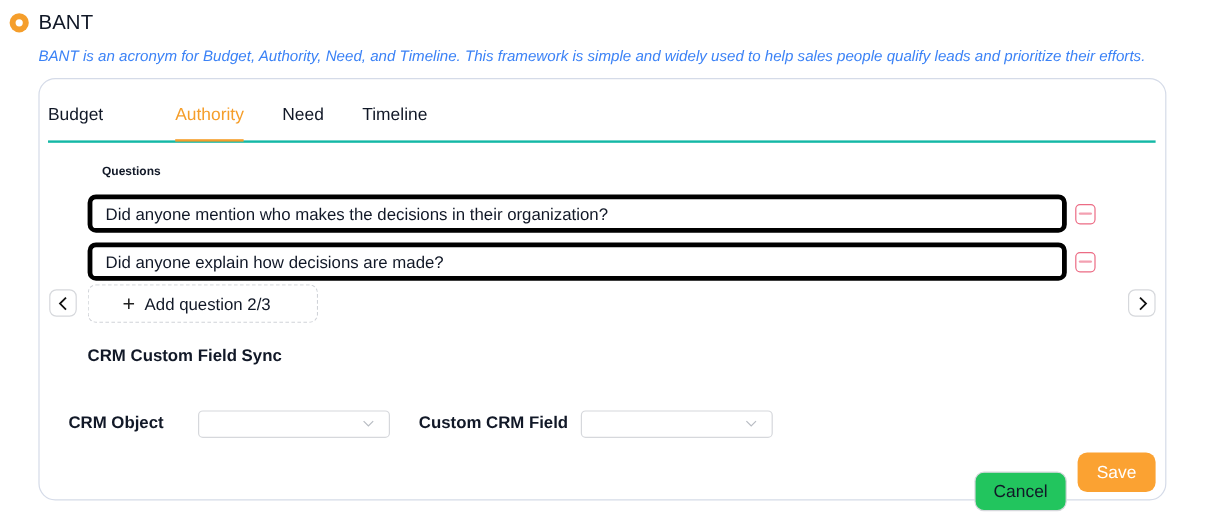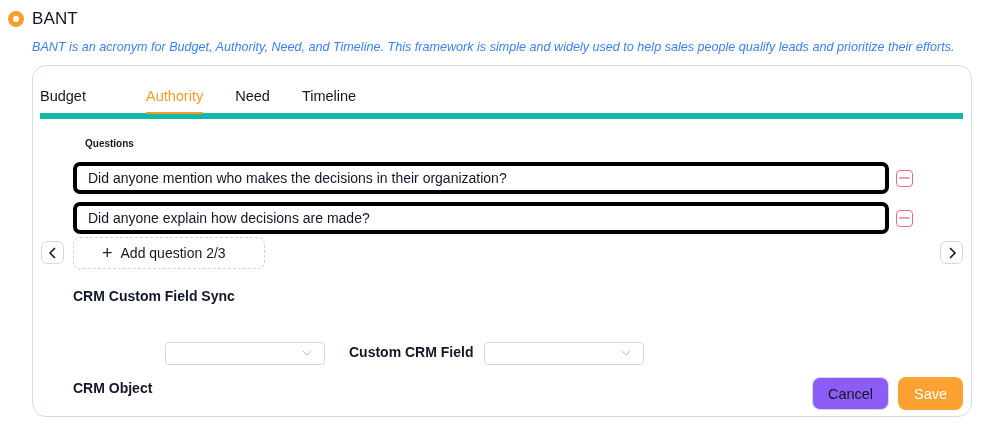--- a/index.html
+++ b/index.html
@@ -8,21 +8,21 @@
 
   .header { position: absolute; left: 8px; top: 9px; display: flex; align-items: center; }
   .radio { width: 16px; height: 16px; border-radius: 50%; background: #f59e2b; position: relative; }
   .radio::after { content: ""; position: absolute; left: 5px; top: 5px; width: 6px; height: 6px; border-radius: 50%; background: #fff; }
   .title { margin-left: 8px; font-size: 17px; font-weight: 500; color: #111827; letter-spacing: 0.1px; }
 
   .desc { position: absolute; left: 32px; top: 40px; font-size: 12.6px; color: #3b82f6; white-space: nowrap; font-style: italic; }
 
   .card { position: absolute; left: 32px; top: 65px; width: 940px; height: 352px; border: 1px solid #d5dbe8; border-radius: 14px; background: #fff; }
 
-  .tabs { position: absolute; left: 7px; top: 0; right: 8px; height: 53px; border-bottom: 6px solid #14b8a6; display: flex; }
+  .tabs { position: absolute; left: 7px; top: 0; right: 8px; height: 53px; border-bottom: 2px solid #14b8a6; display: flex; }
   .tab { position: relative; font-size: 14.5px; color: #111827; padding-top: 22px; margin-right: 32px; cursor: pointer; white-space: nowrap; }
   .tab.active { color: #f59e2b; margin-left: 28px; }
   .tab.active::after { content: ""; position: absolute; left: 0; right: 0; bottom: -1px; height: 2px; background: #f59e2b; }
 
   .q-label { position: absolute; left: 52px; top: 72px; font-size: 10px; font-weight: 600; color: #111827; }
 
   .q-row { position: absolute; left: 40px; width: 856px; height: 32px; display: flex; align-items: center; }
   .q-input { width: 816px; height: 32px; border: 4px solid #000000; border-radius: 7px; padding: 0 11px; font-size: 14px; color: #111827; display: flex; align-items: center; background: #fff; font-family: "Liberation Sans", sans-serif; }
   .minus-btn { margin-left: 7px; width: 17px; height: 17px; border: 1.5px solid #ec6b84; border-radius: 4px; position: relative; cursor: pointer; }
   .minus-btn::after { content: ""; position: absolute; left: 2px; right: 2px; top: 6px; height: 2px; background: #f3a0b1; border-radius: 1px; }
@@ -34,21 +34,21 @@
   .add-btn .plus { font-size: 18px; font-weight: 300; margin-right: 8px; line-height: 1; color: #222; }
 
   .crm-title { position: absolute; left: 40px; top: 222px; font-size: 14px; font-weight: 600; color: #111827; }
   .crm-desc { position: absolute; left: 40px; top: 245px; font-size: 14px; color: #8a8f98; white-space: nowrap; }
 
   .field-label { position: absolute; top: 278px; font-size: 14px; font-weight: 600; color: #111827; }
   .select { position: absolute; top: 276px; width: 160px; height: 23px; border: 1px solid #d6d8dc; border-radius: 4px; background: #fff; cursor: pointer; }
   .select .chev { position: absolute; right: 12px; top: 6px; width: 10px; height: 8px; }
 
   .btn { position: absolute; top: 311px; height: 33px; border-radius: 8px; font-size: 14.5px; display: flex; align-items: center; justify-content: center; cursor: pointer; }
-  .btn-cancel { left: 779px; width: 77px; border: 1px solid #d6d8dc; background: #8b5cf6; color: #111827; }
+  .btn-cancel { left: 779px; width: 77px; border: 1px solid #d6d8dc; background: #22c55e; color: #111827; margin-top: 16px; }
   .btn-save { left: 865px; width: 65px; background: #fba232; color: #fff; border: none; }
 </style>
 </head>
 <body>
 
 <div class="header">
   <div class="radio"></div>
   <span class="title">BANT</span>
 </div>
 <div class="desc">BANT is an acronym for Budget, Authority, Need, and Timeline. This framework is simple and widely used to help sales people qualify leads and prioritize their efforts.</div>
@@ -83,21 +83,21 @@
       </svg>
   </div>
 
   <div class="add-btn">
     <span class="plus">+</span>
     <span>Add question 2/3</span>
   </div>
 
   <div class="crm-title">CRM Custom Field Sync</div>
 
-  <div class="field-label" style="left:40px;margin-top:36px;">CRM Object</div>
+  <div class="field-label" style="left:24px;">CRM Object</div>
   <div class="select" style="left:132px;">
     <svg class="chev" viewBox="0 0 10 8">
         <path d="M1 2 L5 6 L9 2" fill="none" stroke="#b8bcc3" stroke-width="1"></path>
       </svg>
   </div>
 
   <div class="field-label" style="left:316px;">Custom CRM Field</div>
   <div class="select" style="left:451px;">
     <svg class="chev" viewBox="0 0 10 8">
         <path d="M1 2 L5 6 L9 2" fill="none" stroke="#b8bcc3" stroke-width="1"></path>

